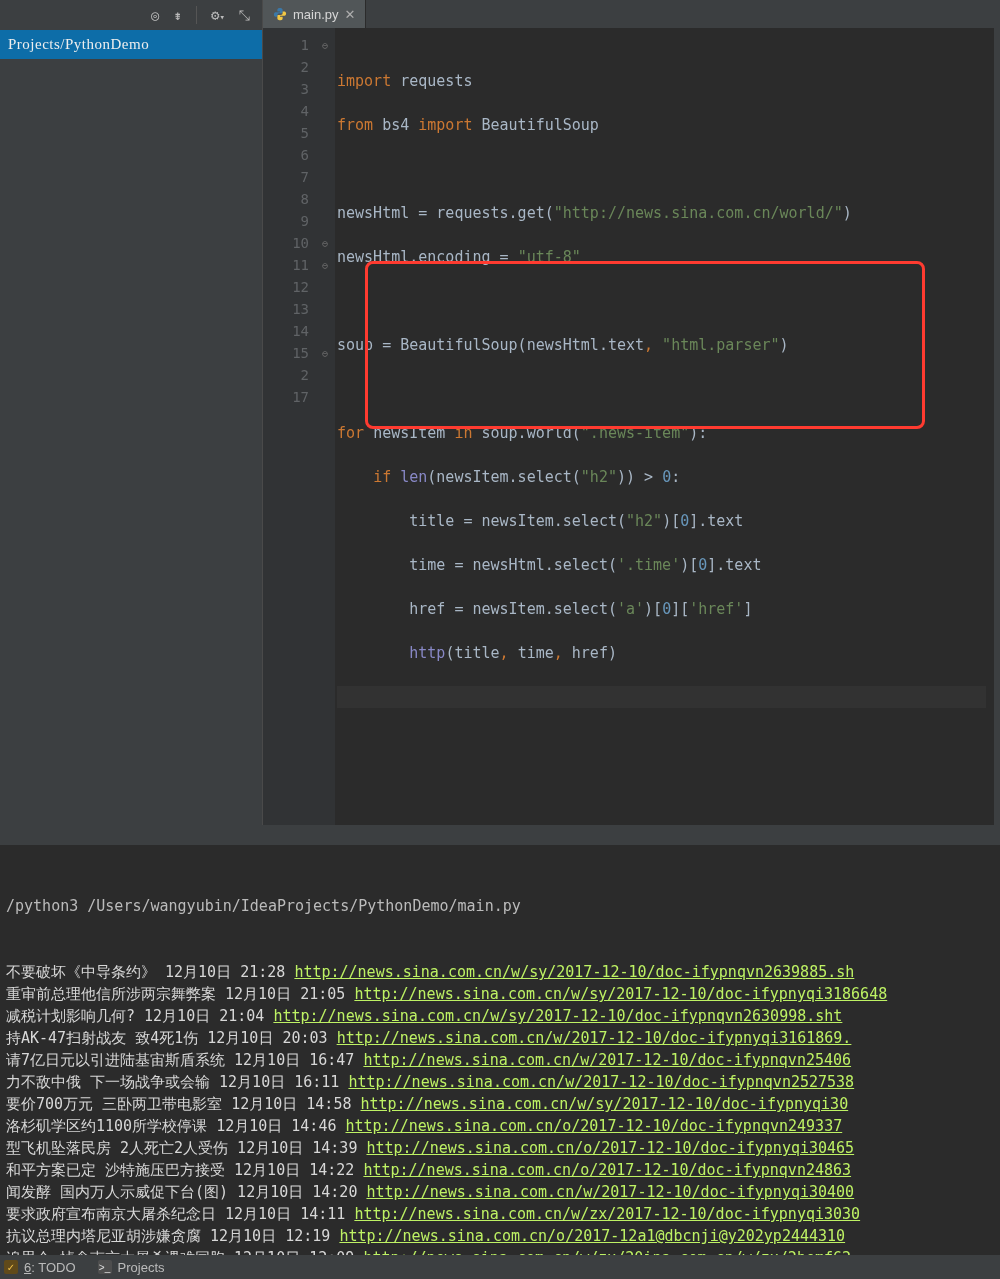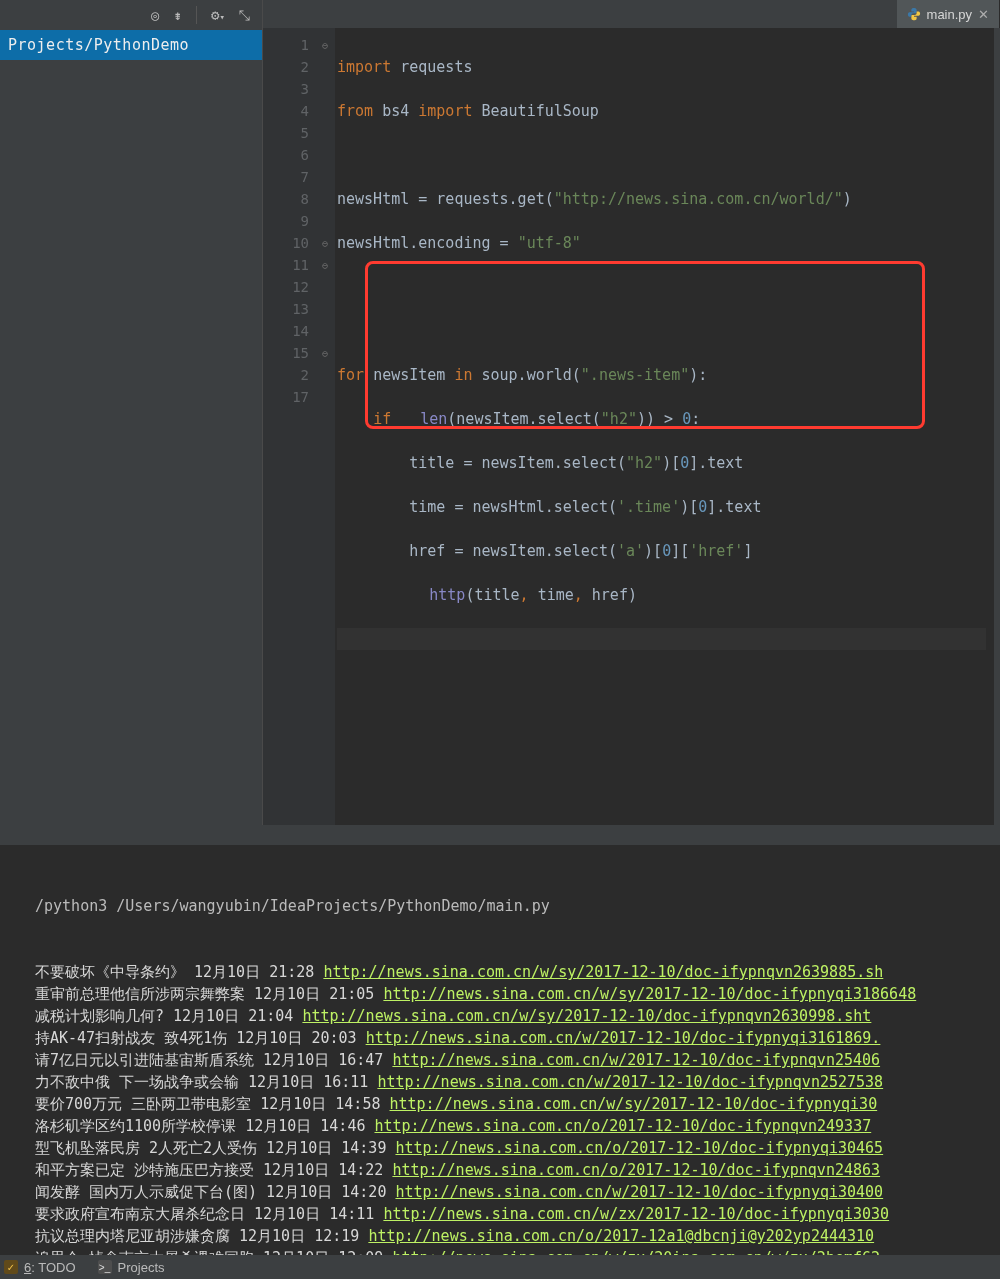--- a/index.html
+++ b/index.html
@@ -7,57 +7,57 @@
 .root { display: flex; flex-direction: column; width: 100%; height: 100%; }
 
 
 .main-row { display: flex; height: 825px; }
 
 
 .sidebar { width: 262px; background: #3c3f41; display: flex; flex-direction: column; }
 .sidebar-toolbar { height: 30px; display: flex; align-items: center; justify-content: flex-end; gap: 14px; padding-right: 12px; color: #bbbbbb; font-size: 14px; }
 .sidebar-toolbar .spacer { flex: 1; }
 .sidebar-toolbar .pipe { width: 1px; height: 18px; background: #555; }
-.node { background: #0d6da8; color: #eeeeee; font-size: 15px; padding: 6px 8px; letter-spacing: 0.5px; }
+.node { background: #0d6da8; color: #eeeeee; font-size: 15px; padding: 6px 8px; letter-spacing: 0.5px; font-family: Liberation Serif, serif; }
 
 
 .editor-area { flex: 1; display: flex; flex-direction: column; background: #2b2b2b; border-left: 1px solid #4a4a4a; position: relative; }
-.tab-bar { height: 28px; display: flex; align-items: stretch; background: #3c3f41; justify-content: flex-end; }
+.tab-bar { height: 28px; display: flex; align-items: stretch; background: #3c3f41; }
 .tab { display: flex; align-items: center; gap: 6px; padding: 0 10px; background: #515658; color: #d6d6d6; font-size: 13px; border-right: 1px solid #2b2b2b; font-family: "Helvetica Neue", Arial, sans-serif; }
 .tab .py-ico { width: 14px; height: 14px; display: inline-flex; align-items: center; justify-content: center; font-size: 11px; }
 .tab .close { color: #aeaeae; font-size: 13px; }
 
 .editor-body { flex: 1; display: flex; position: relative; }
 .gutter { width: 52px; background: #313335; color: #606366; text-align: right; padding: 6px 6px 0 0; font-size: 14px; line-height: 22px; }
 .fold-col { width: 20px; background: #313335; padding-top: 6px; }
 .fold-col .mark { height: 22px; display:flex; align-items:center; justify-content:center; color:#6b6b6b; font-size:10px; }
-.code-col { flex: 1; padding: 6px 8px 0 2px; font-size: 15px; line-height: 22px; color: #a9b7c6; white-space: pre; position: relative; }
+.code-col { flex: 1; padding: 20px 8px 0 2px; font-size: 15px; line-height: 22px; color: #a9b7c6; white-space: pre; position: relative; }
 .code-col .line { height: 22px; position: relative; }
 .code-col .current-line { background: #323232; }
 
 
 .ed-scroll { width: 6px; background: #3c3f41; }
 
 
 .k { color: #cc7832; }
 .p { color: #cc7832; }
 .s { color: #6a8759; }
 .n { color: #a9b7c6; }
 .c { color: #808080; font-style: italic; }
 .nm { color: #6897bb; }
-.bi { color: #8888c6; margin-left: 20px; }
+.bi { color: #8888c6; }
 
 
 .hl-box { position: absolute; border: 3px solid #ff3b30; border-radius: 8px; left: 30px; top: 233px; width: 560px; height: 168px; pointer-events: none; }
 
 
 .splitter { height: 20px; background: #3c3f41; }
 
 
-.terminal { flex: 1; background: #2b2b2b; color: #d7d7d7; font-size: 15px; line-height: 22px; padding: 6px 0 0 6px; overflow: hidden; white-space: pre; margin-left: 29px; }
+.terminal { flex: 1; background: #2b2b2b; color: #d7d7d7; font-size: 15px; line-height: 22px; padding: 6px 0 0 6px; overflow: hidden; white-space: pre; }
 .terminal .row { height: 22px; }
 .terminal .cmd { color: #bbbbbb; }
 .terminal a.link { color: #bef264; text-decoration: underline; }
 
 
 .bottom-bar { height: 24px; background: #3c3f41; display: flex; align-items: center; gap: 22px; padding-left: 4px; font-family: "Helvetica Neue", Arial, sans-serif; font-size: 13px; color: #bbbbbb; }
 .bottom-bar .li { display: flex; align-items: center; gap: 6px; }
 .ico-box { width: 14px; height: 14px; display: inline-flex; align-items: center; justify-content: center; font-size: 10px; }
 .todo-ico { background: #614a1a; color: #f0c04a; border-radius: 2px; }
 .term-ico { background: #4e4e4e; color: #ddd; border-radius: 2px; }
@@ -134,20 +134,21 @@
           <div class="mark"></div>
             <div class="mark"></div>
         </div>
         <div class="code-col">
 <div class="line"><span class="k">import</span> <span class="n">requests</span></div>
 <div class="line"><span class="k">from</span> <span class="n">bs4</span> <span class="k">import</span> <span class="n">BeautifulSoup</span></div>
 <div class="line"> </div>
 <div class="line"><span class="n">newsHtml = requests.get(</span><span class="s">"http://news.sina.com.cn/world/"</span><span class="n">)</span></div>
 <div class="line"><span class="n">newsHtml.encoding = </span><span class="s">"utf-8"</span></div>
 <div class="line"> </div>
+<div class="line"><span class="n">soup = BeautifulSoup(newsHtml.text</span><span class="p">, </span><span class="s">"html.parser"</span><span class="n">)</span></div>
 <div class="line"> </div>
 <div class="line"><span class="k">for</span> <span class="n">newsItem</span> <span class="k">in</span> <span class="n">soup.world(</span><span class="s">".news-item"</span><span class="n">):</span></div>
 <div class="line">    <span class="k">if</span> <span class="bi">len</span><span class="n">(newsItem.select(</span><span class="s">"h2"</span><span class="n">)) &gt; </span><span class="nm">0</span><span class="n">:</span></div>
 <div class="line">        <span class="n">title = newsItem.select(</span><span class="s">"h2"</span><span class="n">)[</span><span class="nm">0</span><span class="n">].text</span></div>
 <div class="line">        <span class="n">time = newsHtml.select(</span><span class="s">'.time'</span><span class="n">)[</span><span class="nm">0</span><span class="n">].text</span></div>
 <div class="line">        <span class="n">href = newsItem.select(</span><span class="s">'a'</span><span class="n">)[</span><span class="nm">0</span><span class="n">][</span><span class="s">'href'</span><span class="n">]</span></div>
 <div class="line">        <span class="bi">http</span><span class="n">(title</span><span class="p">, </span><span class="n">time</span><span class="p">, </span><span class="n">href)</span></div>
 <div class="line current-line"> </div>
 <div class="line"> </div>
           <div class="hl-box"></div>

